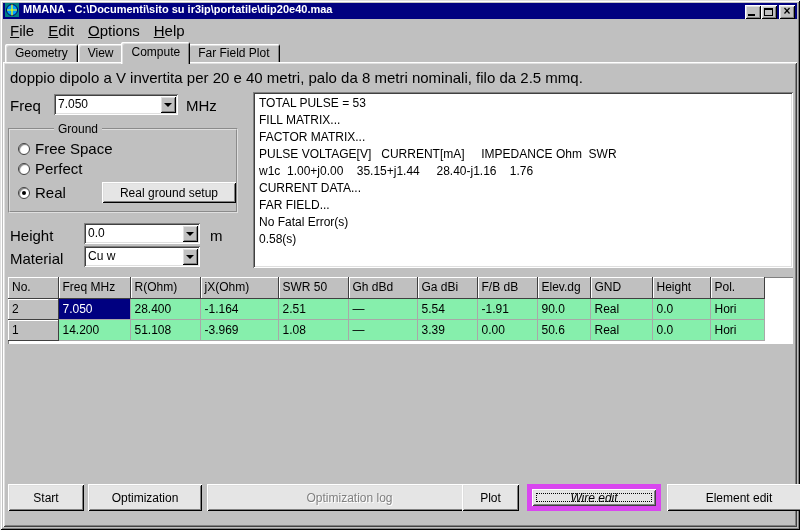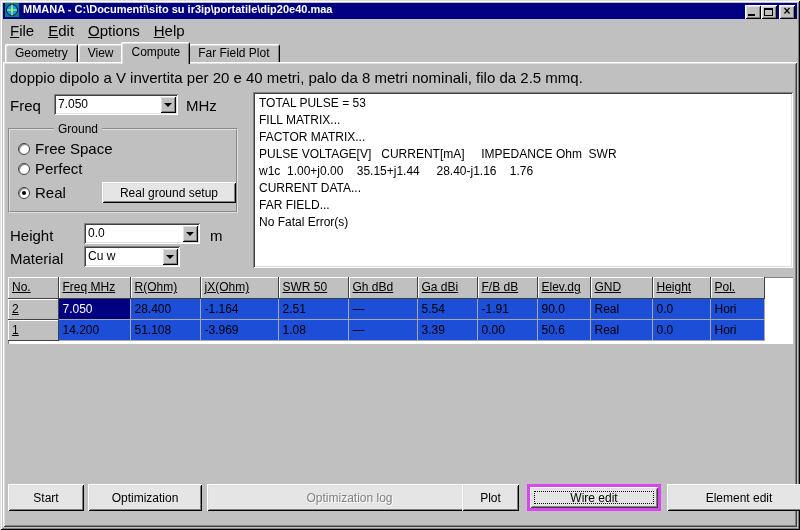--- a/index.html
+++ b/index.html
@@ -61,36 +61,36 @@
   .radio-row { position:absolute; display:flex; align-items:center; }
   .radio { width:12px; height:12px; border-radius:50%; background:#fff; margin-right:5px; position:relative;
     box-shadow: inset 1px 1px 1px #808080, inset -1px -1px 1px #ffffff; border:1px solid #404040; }
   .radio.checked::after { content:""; position:absolute; left:3px; top:3px; width:4px; height:4px; border-radius:50%; background:#000; }
 
   button { font-family:inherit; font-size:12px; color:#000; border:none; background:#e5e5e5; }
   .push-btn { position:absolute; height:27px;
     box-shadow: inset 1px 1px 0 #ffffff, inset -1px -1px 0 #000000, inset 2px 2px 0 #dfdfdf, inset -2px -2px 0 #808080; }
   .push-btn.small { height:21px; }
   .push-btn.disabled { color:#808080; text-shadow:1px 1px 0 #ffffff; }
-  .push-btn.default { border:3px solid #d946ef;
-    box-shadow: inset 1px 1px 0 #ffffff, inset -1px -1px 0 #404040, inset 2px 2px 0 #dfdfdf, inset -2px -2px 0 #808080; }
+  .push-btn.default { border:5px solid #d946ef;
+    box-shadow: inset 1px 1px 0 #ffffff, inset -1px -1px 0 #404040, inset 2px 2px 0 #dfdfdf, inset -2px -2px 0 #808080; font-style: italic; }
   .push-btn.default::after { content:""; position:absolute; left:4px; top:4px; right:4px; bottom:4px; border:1px dotted #000; }
 
   
   .output { position:absolute; left:253px; top:92px; width:540px; height:176px; padding:3px 6px; overflow:hidden; }
   .output-line { white-space:pre; font-size:12px; line-height:17px; }
 
   
   .grid-wrap { position:absolute; left:8px; top:277px; width:785px; height:67px; overflow:hidden; }
   table.grid { border-collapse:collapse; table-layout:fixed; }
   table.grid th, table.grid td { font-size:12px; font-weight:normal; text-align:left; padding:2px 4px;
     height:21px; overflow:hidden; white-space:nowrap; }
   table.grid th, table.grid td.rowhdr { background:#c0c0c0; border-right:1px solid #404040; border-bottom:1px solid #404040;
-    box-shadow: inset 1px 1px 0 #ffffff; text-decoration: underline; }
-  table.grid td.cell { background:#1d4ed8; border-right:1px solid #a8a8a8; border-bottom:1px solid #a8a8a8; }
+    box-shadow: inset 1px 1px 0 #ffffff; }
+  table.grid td.cell { background:#86efac; border-right:1px solid #a8a8a8; border-bottom:1px solid #a8a8a8; }
   table.grid td.cell.sel { background:#000080; color:#ffffff; }
 </style>
 </head>
 <body>
 
 <div class="window">
 
   <div class="titlebar">
     <svg class="app-icon" viewBox="0 0 14 14">
       <rect x="0" y="0" width="14" height="14" fill="#008080"></rect>
@@ -156,36 +156,37 @@
   <div class="abs label" style="left:10px; top:227px;">Height</div>
   <div class="combo sunken" style="left:84px; top:223px; width:116px;">
     <span class="combo-text">0.0</span>
     <span class="combo-btn btn3d">
         <span class="arrow-down"></span>
       </span>
   </div>
   <div class="abs label" style="left:210px; top:227px;">m</div>
 
   <div class="abs label" style="left:10px; top:250px;">Material</div>
-  <div class="combo sunken" style="left:84px; top:246px; width:96px;">
+  <div class="combo sunken" style="left:84px; top:246px; width:116px;">
     <span class="combo-text">Cu w</span>
     <span class="combo-btn btn3d">
         <span class="arrow-down"></span>
       </span>
   </div>
 
   <div class="output sunken">
     <div class="output-line">TOTAL PULSE = 53</div>
     <div class="output-line">FILL MATRIX...</div>
     <div class="output-line">FACTOR MATRIX...</div>
     <div class="output-line">PULSE VOLTAGE[V]   CURRENT[mA]     IMPEDANCE Ohm  SWR</div>
     <div class="output-line">w1c  1.00+j0.00    35.15+j1.44     28.40-j1.16    1.76</div>
     <div class="output-line">CURRENT DATA...</div>
     <div class="output-line">FAR FIELD...</div>
     <div class="output-line">No Fatal Error(s)</div>
+    <div class="output-line">0.58(s)</div>
   </div>
 
   <div class="grid-wrap sunken-thin">
     <table class="grid">
       <colgroup>
         <col style="width:50px">
           <col style="width:72px">
           <col style="width:70px">
           <col style="width:78px">
         <col style="width:70px">

